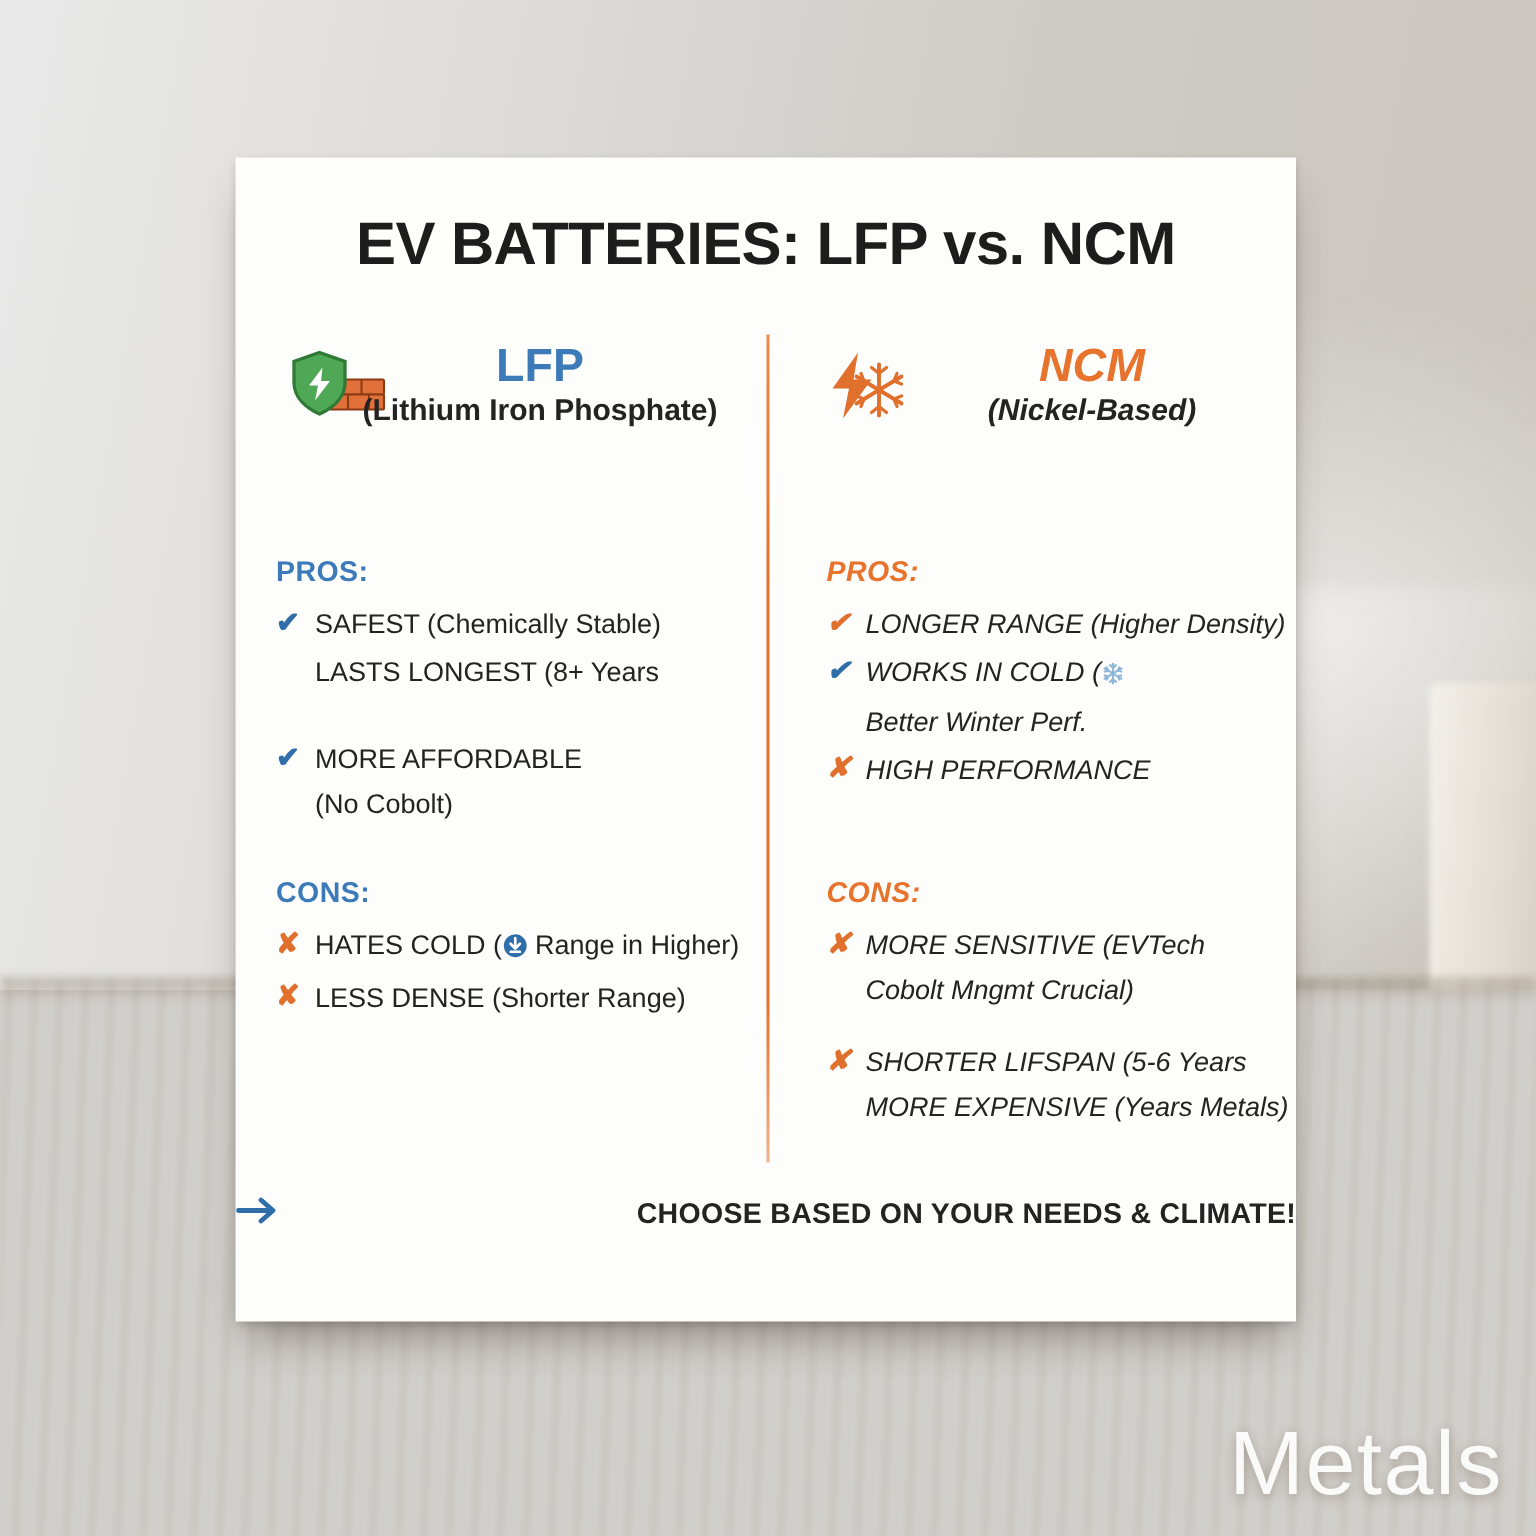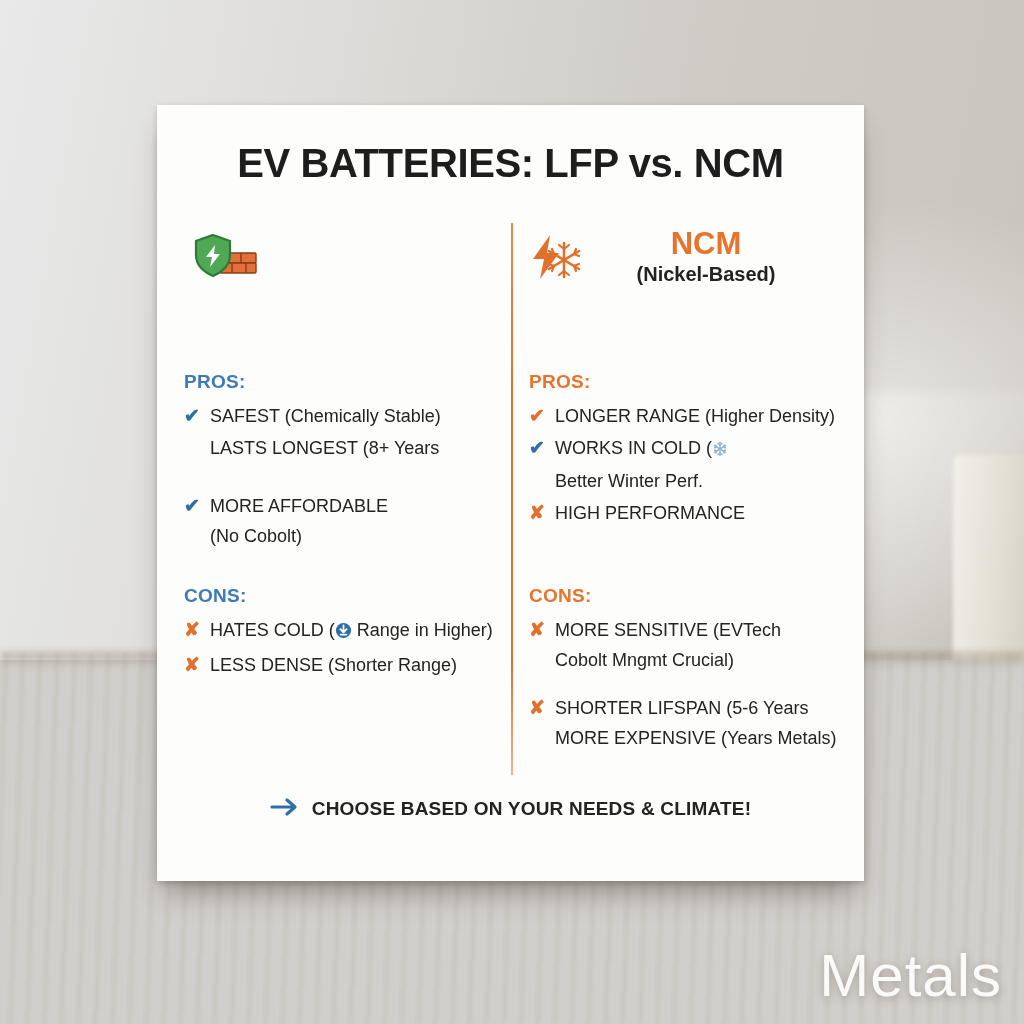--- a/index.html
+++ b/index.html
@@ -68,21 +68,21 @@
   }
 
   
   .divider {
     position:absolute; left:354px; top:118px; width:2px; height:552px;
     background:linear-gradient(180deg,#e98a4e,#e0702c 30%,#e0702c 80%,#edb48d);
   }
 
   .col { position:absolute; top:118px; width:340px; }
   .col-lfp { left:15px; }
-  .col-ncm { left:364px; }
+  .col-ncm { left:386px;font-style:italic; }
 
   
   .col-head { position:relative; height:96px; }
   .brand-icons {
     position:absolute; top:8px; width:70px; height:52px;
   }
   .lfp .brand-icons { left:18px; }
   .ncm .brand-icons { left:5px; }
 
   .brand-text { position:absolute; left:0; top:4px; width:100%; text-align:center; }
@@ -123,21 +123,21 @@
 
   
   .lfp .pros-block { position:absolute; top:148px; left:12px; width:330px; }
   .lfp .cons-block { position:absolute; top:362px; left:12px; width:330px; }
   .ncm .pros-block { position:absolute; top:148px; left:8px; width:336px; }
   .ncm .cons-block { position:absolute; top:362px; left:8px; width:336px; }
 
   
   .footer {
     position:absolute; left:0; top:692px; width:100%;
-    display:flex; align-items:center; justify-content:center;
+    display:flex; align-items:center; justify-content:space-between;
     gap:12px;
   }
   .footer-text {
     font-size:19px; font-weight:600; letter-spacing:.2px; color:#232323;
   }
 
   
   #watermark {
     position:absolute; right:22px; bottom:14px;
     font-size:60px; font-weight:400; letter-spacing:1px;
@@ -174,20 +174,24 @@
               <rect x="30" y="32" width="36" height="10" rx="1" fill="#e2703a" stroke="#8a3c14" stroke-width="1.4"></rect>
               <line x1="51" y1="22" x2="51" y2="32" stroke="#8a3c14" stroke-width="1.4"></line>
               <line x1="42" y1="32" x2="42" y2="42" stroke="#8a3c14" stroke-width="1.4"></line>
               <line x1="56" y1="32" x2="56" y2="42" stroke="#8a3c14" stroke-width="1.4"></line>
             </g>
             <g>
               <path d="M23 4 L40 10 V24 C40 34 32 41 23 45 C14 41 6 34 6 24 V10 Z" fill="#4fa855" stroke="#2f7a36" stroke-width="2.2"></path>
               <path d="M25 14 L16 26 H22 L20 36 L30 23 H24 Z" fill="#ffffff"></path>
             </g>
           </svg>
+        </div>
+        <div class="brand-text">
+          <div class="brand-name">LFP</div>
+          <div class="brand-sub">(Lithium Iron Phosphate)</div>
         </div>
       </div>
 
       <div class="pros-block">
         <div class="sec-label">PROS:</div>
         <div class="items">
           <div class="item">
             <span class="mark mark-check-blue">✔</span>
             <span class="txt">SAFEST (Chemically Stable)</span>
           </div>

